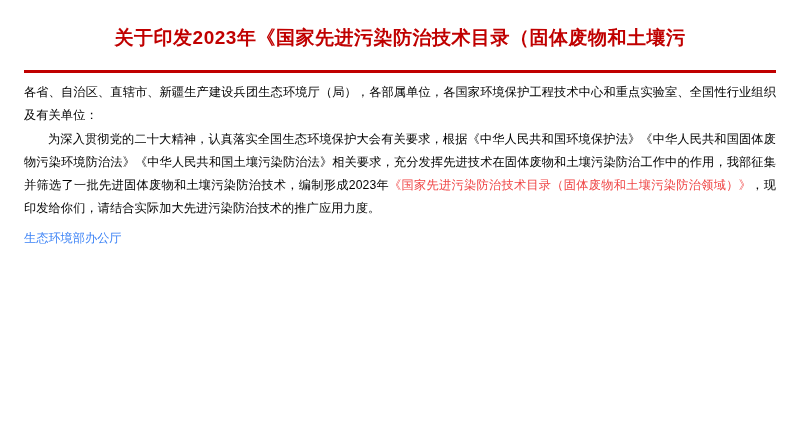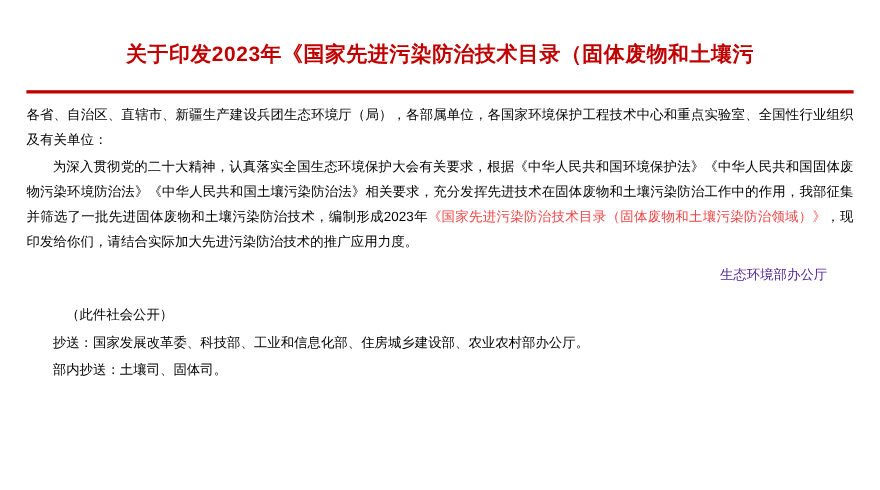--- a/index.html
+++ b/index.html
@@ -11,21 +11,21 @@
     height: 445px;
     background: #ffffff;
     font-family: "Liberation Sans", sans-serif;
     overflow: hidden;
   }
   .page {
     position: relative;
     width: 800px;
     height: 445px;
     box-sizing: border-box;
-    padding: 12px 24px;
+    padding: 0 24px;
   }
   .title {
     padding-top: 22px;
     text-align: center;
     color: #c00000;
     font-weight: bold;
     font-size: 19px;
     line-height: 32px;
     letter-spacing: 0.5px;
   }
@@ -49,24 +49,23 @@
     margin: 0 0 1px 0;
   }
   .indent {
     text-indent: 24px;
   }
   .blue {
     color: #ef4444;
   }
   .signature {
     margin-top: 6px;
-    text-align: right;
     font-size: 12.2px;
     line-height: 24px;
-    color: #4c1d95;
+    color: #3b82f6;
     padding-right: 24px;
   }
   .footer {
     margin-top: 12px;
     font-size: 12.2px;
     line-height: 25px;
     color: #000000;
   }
   .footer .pub {
     text-indent: 36px;
@@ -91,19 +90,14 @@
 
   <div class="body-text">
     <p class="para">各省、自治区、直辖市、新疆生产建设兵团生态环境厅（局），各部属单位，各国家环境保护工程技术中心和重点实验室、全国性行业组织及有关单位：</p>
     <p class="para indent"><span>为深入贯彻党的二十大精神，认真落实全国生态环境保护大会有关要求，根据《中华人民共和国环境保护法》《中华人民共和国固体废物污染环境防治法》《中华人民共和国土壤污染防治法》相关要求，充分发挥先进技术在固体废物和土壤污染防治工作中的作用，我部征集并筛选了一批先进固体废物和土壤污染防治技术，编制形成2023年</span><span class="blue">《国家先进污染防治技术目录（固体废物和土壤污染防治领域）》</span><span>，现印发给你们，请结合实际加大先进污染防治技术的推广应用力度。</span></p>
   </div>
 
   <div class="signature">
     <div>生态环境部办公厅</div>
   </div>
 
-  <div class="footer">
-    <div class="pub">（此件社会公开）</div>
-    <div class="cc">抄送：国家发展改革委、科技部、工业和信息化部、住房城乡建设部、农业农村部办公厅。</div>
-    <div class="cc2">部内抄送：土壤司、固体司。</div>
-  </div>
 
 </div>
 
 </body></html>

